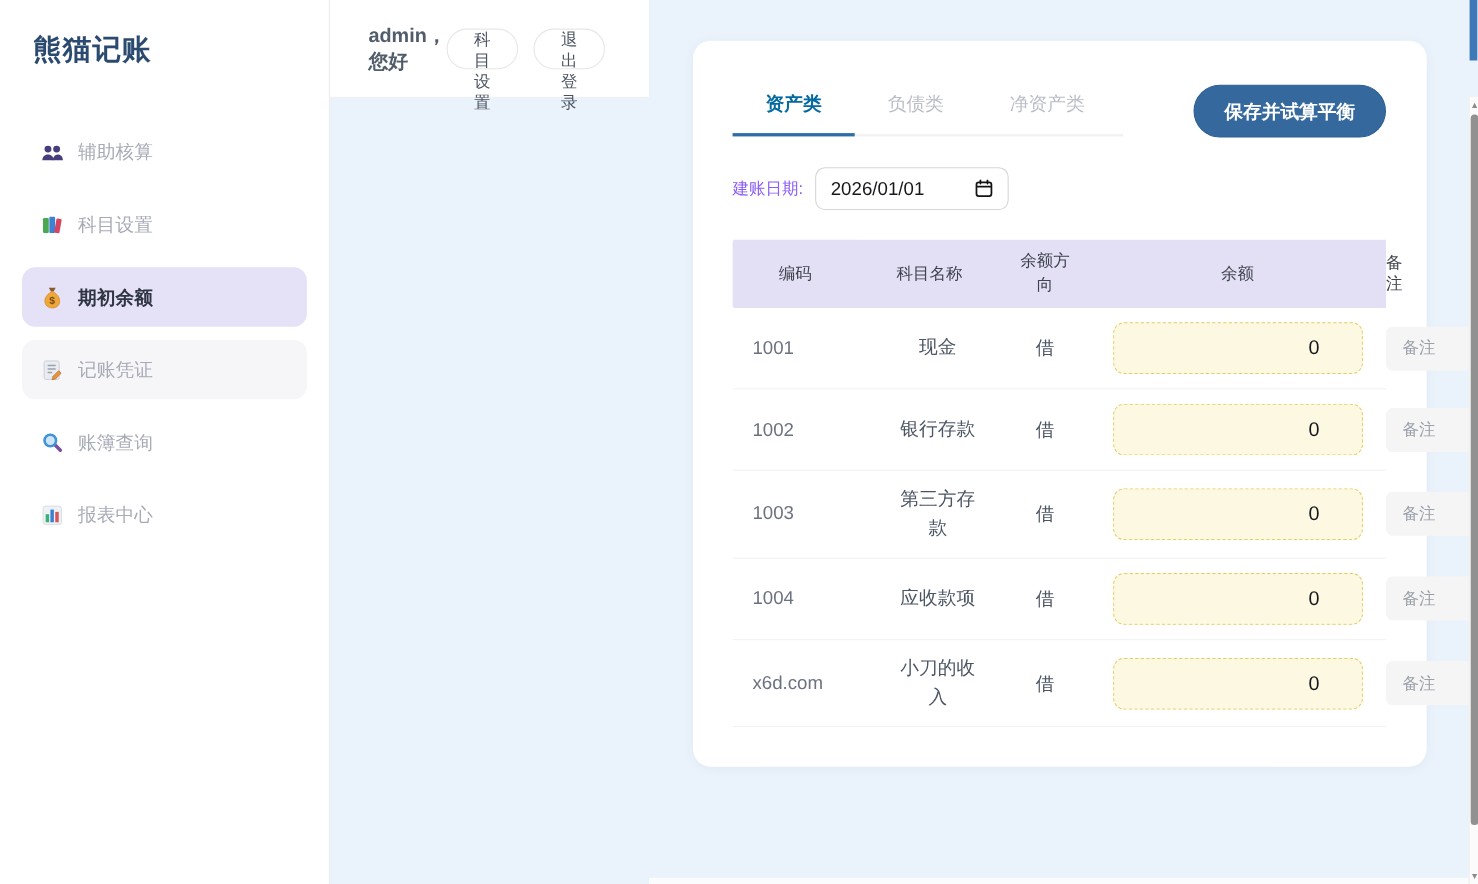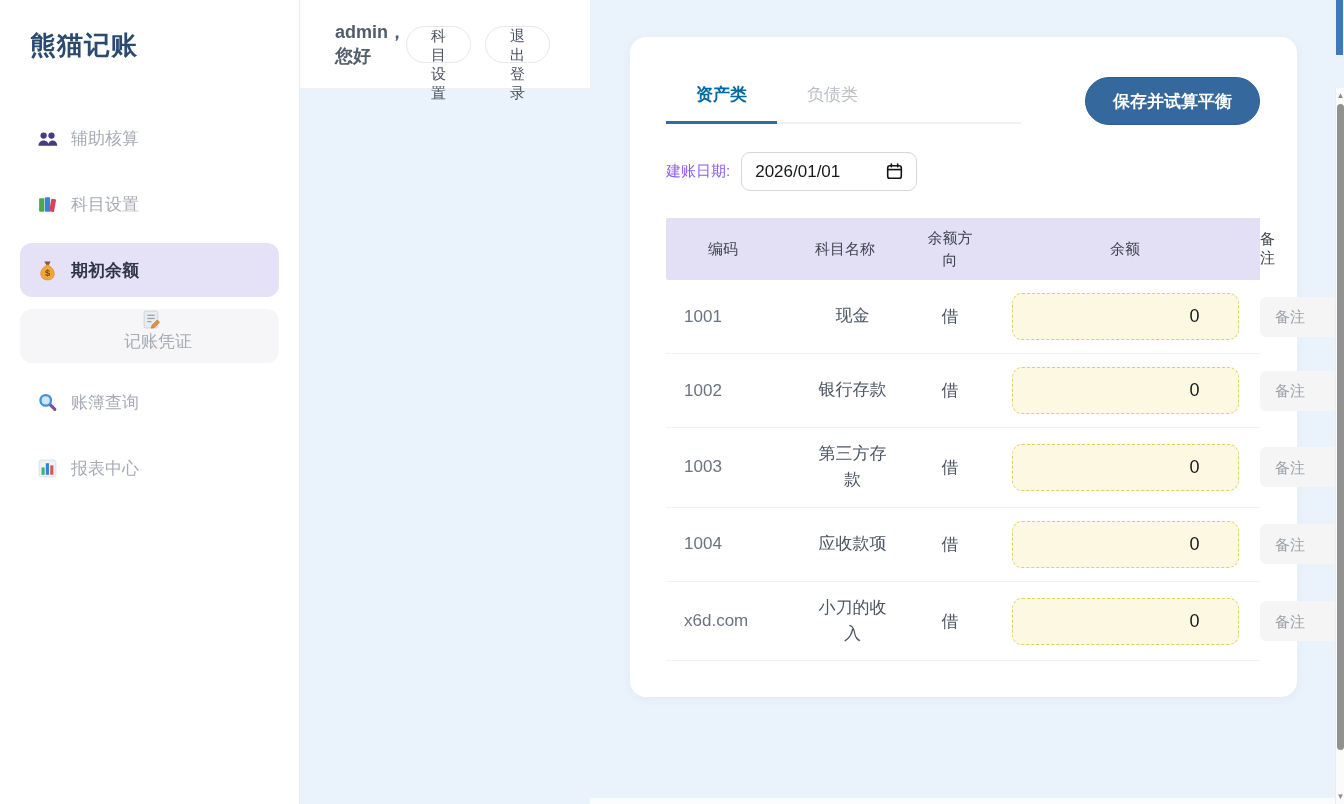--- a/index.html
+++ b/index.html
@@ -9,21 +9,21 @@
   .layout { display:flex; width:1344px; height:804px; position:relative; }
 
   
   .sidebar { width:300px; height:804px; background:#ffffff; border-right:1px solid #ececec; flex:0 0 300px; }
   .app-title { font-size:26px; font-weight:bold; color:#2b4a6f; padding:28px 0 0 30px; letter-spacing:1px; }
   .nav { margin-top:48px; }
   .nav-item { display:flex; align-items:center; height:54px; margin:0 20px 12px 20px;
     padding-left:17px; border-radius:12px; color:#a7abb6; font-size:17px; cursor:pointer; }
   .nav-item .ico { width:21px; height:21px; margin-right:13px; flex:0 0 21px; display:inline-flex; }
   .nav-item.active { background:#e5e1f7; color:#2f3542; font-weight:bold; }
-  .nav-item.hovered { background:#f6f6f8;flex-direction:column; }
+  .nav-item.hovered { background:#f6f6f8; }
 
   
   .main { flex:1; display:flex; flex-direction:row; height:804px; }
   .topbar { height:89px; background:#ffffff; border-bottom:1px solid #eef0f3;
     display:flex; align-items:center; justify-content:space-between; padding:0 40px 0 35px; }
   .greeting { font-size:18px; font-weight:bold; color:#525d6b; }
   .topbar-actions { display:flex; gap:14px; }
   .pill-btn { background:#ffffff; border:1px solid #e7e7e9; border-radius:19px; height:37px;
     padding:0 24px; font-size:15px; color:#4a5260; cursor:pointer;
     font-family:"Liberation Sans","DejaVu Sans",sans-serif; }
@@ -180,20 +180,21 @@
       </div>
     </header>
 
     <div class="content">
       <div class="card">
 
         <div class="card-top">
           <div class="tabs">
             <div class="tab active">资产类</div>
             <div class="tab">负债类</div>
+            <div class="tab">净资产类</div>
           </div>
           <button class="save-btn">保存并试算平衡</button>
         </div>
 
         <div class="date-row">
           <span class="date-label">建账日期:</span>
           <div class="date-input">
             <span class="date-value">2026/01/01</span>
             <span style="display:inline-flex;">
               <svg viewBox="0 0 16 16" width="17" height="17">

